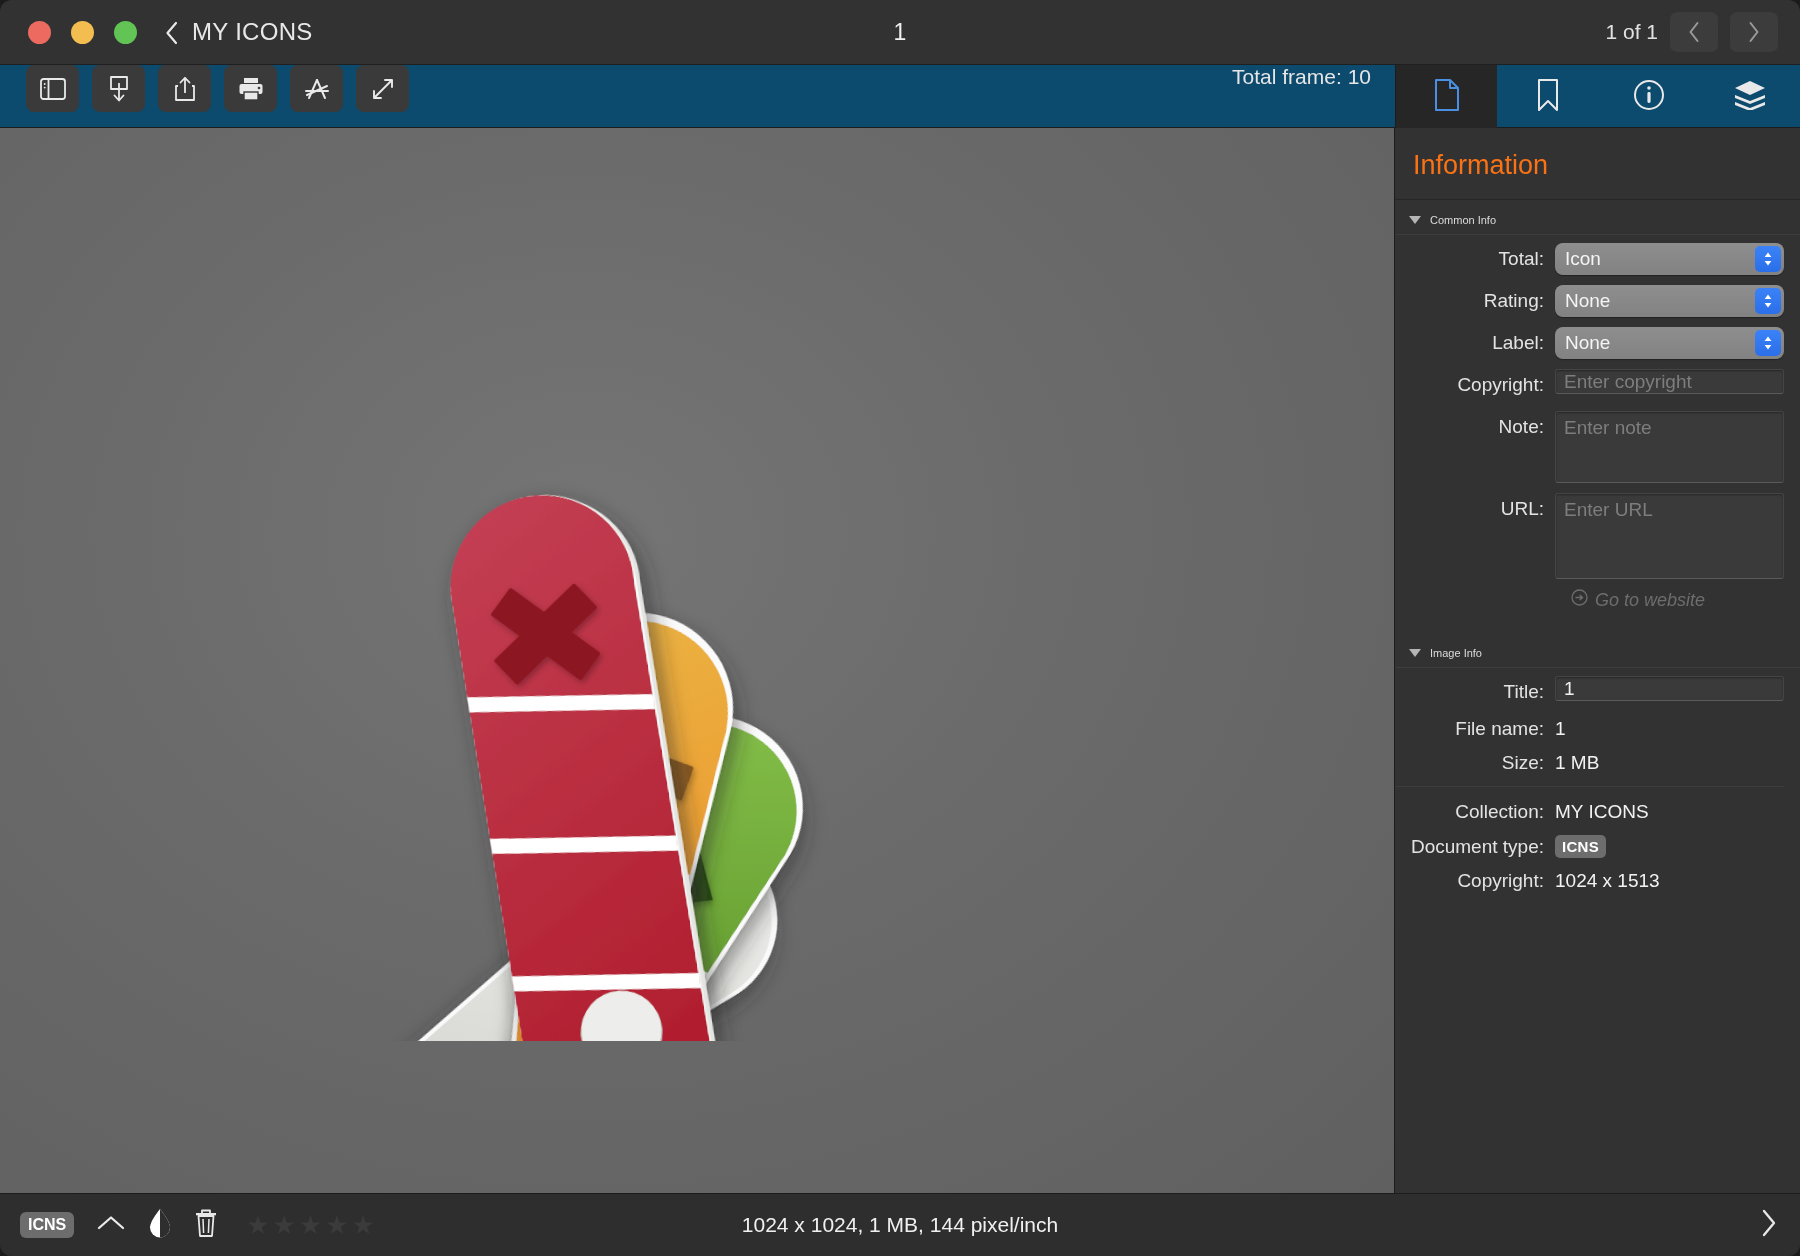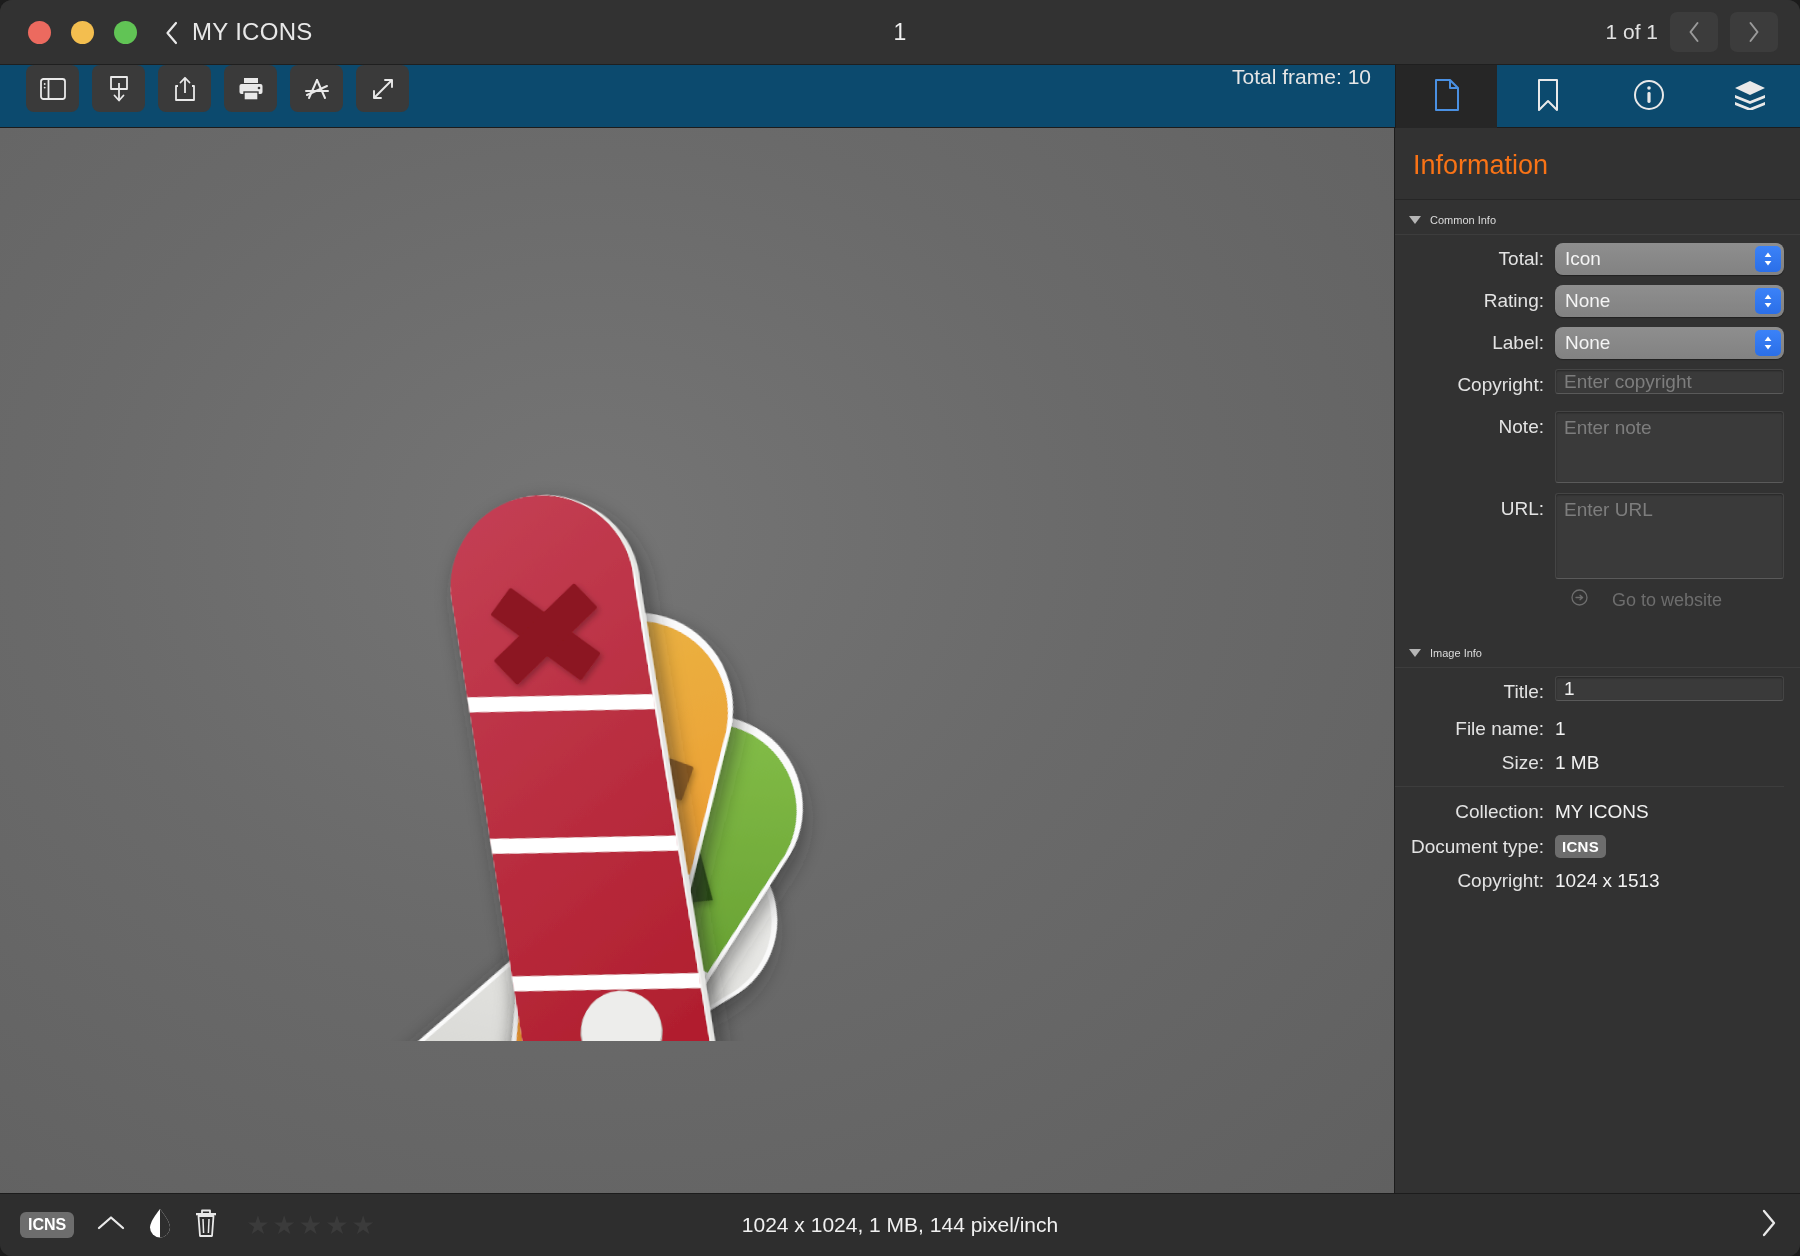--- a/index.html
+++ b/index.html
@@ -161,23 +161,23 @@
     border:1px solid #454545; border-bottom-color:#5a5a5a;
     padding:5px 8px;
     box-shadow:inset 0 1px 2px rgba(0,0,0,.35);
   }
   .tarea.note { height:72px; }
   .tarea.url  { height:86px; }
   .ph { color:#7d7d7d; font-size:19px; }
   .tv { color:#f0f0f0; font-size:19px; }
 
   .website-link {
-    display:flex; align-items:center; gap:24px;
+    display:flex; align-items:center; gap:7px;
     margin:6px 0 12px 176px;
-    color:#6d6d6d; font-size:18px;
+    color:#6d6d6d; font-size:18px;font-style:italic;
   }
 
   .staticrow {
     display:flex; align-items:center; margin-bottom:12px;
   }
   .staticrow .lbl {
     width:160px; text-align:right; padding-right:11px;
     color:#e3e3e3; font-size:19px; white-space:nowrap;
   }
   .staticrow .val { color:#f2f2f2; font-size:19px; }

